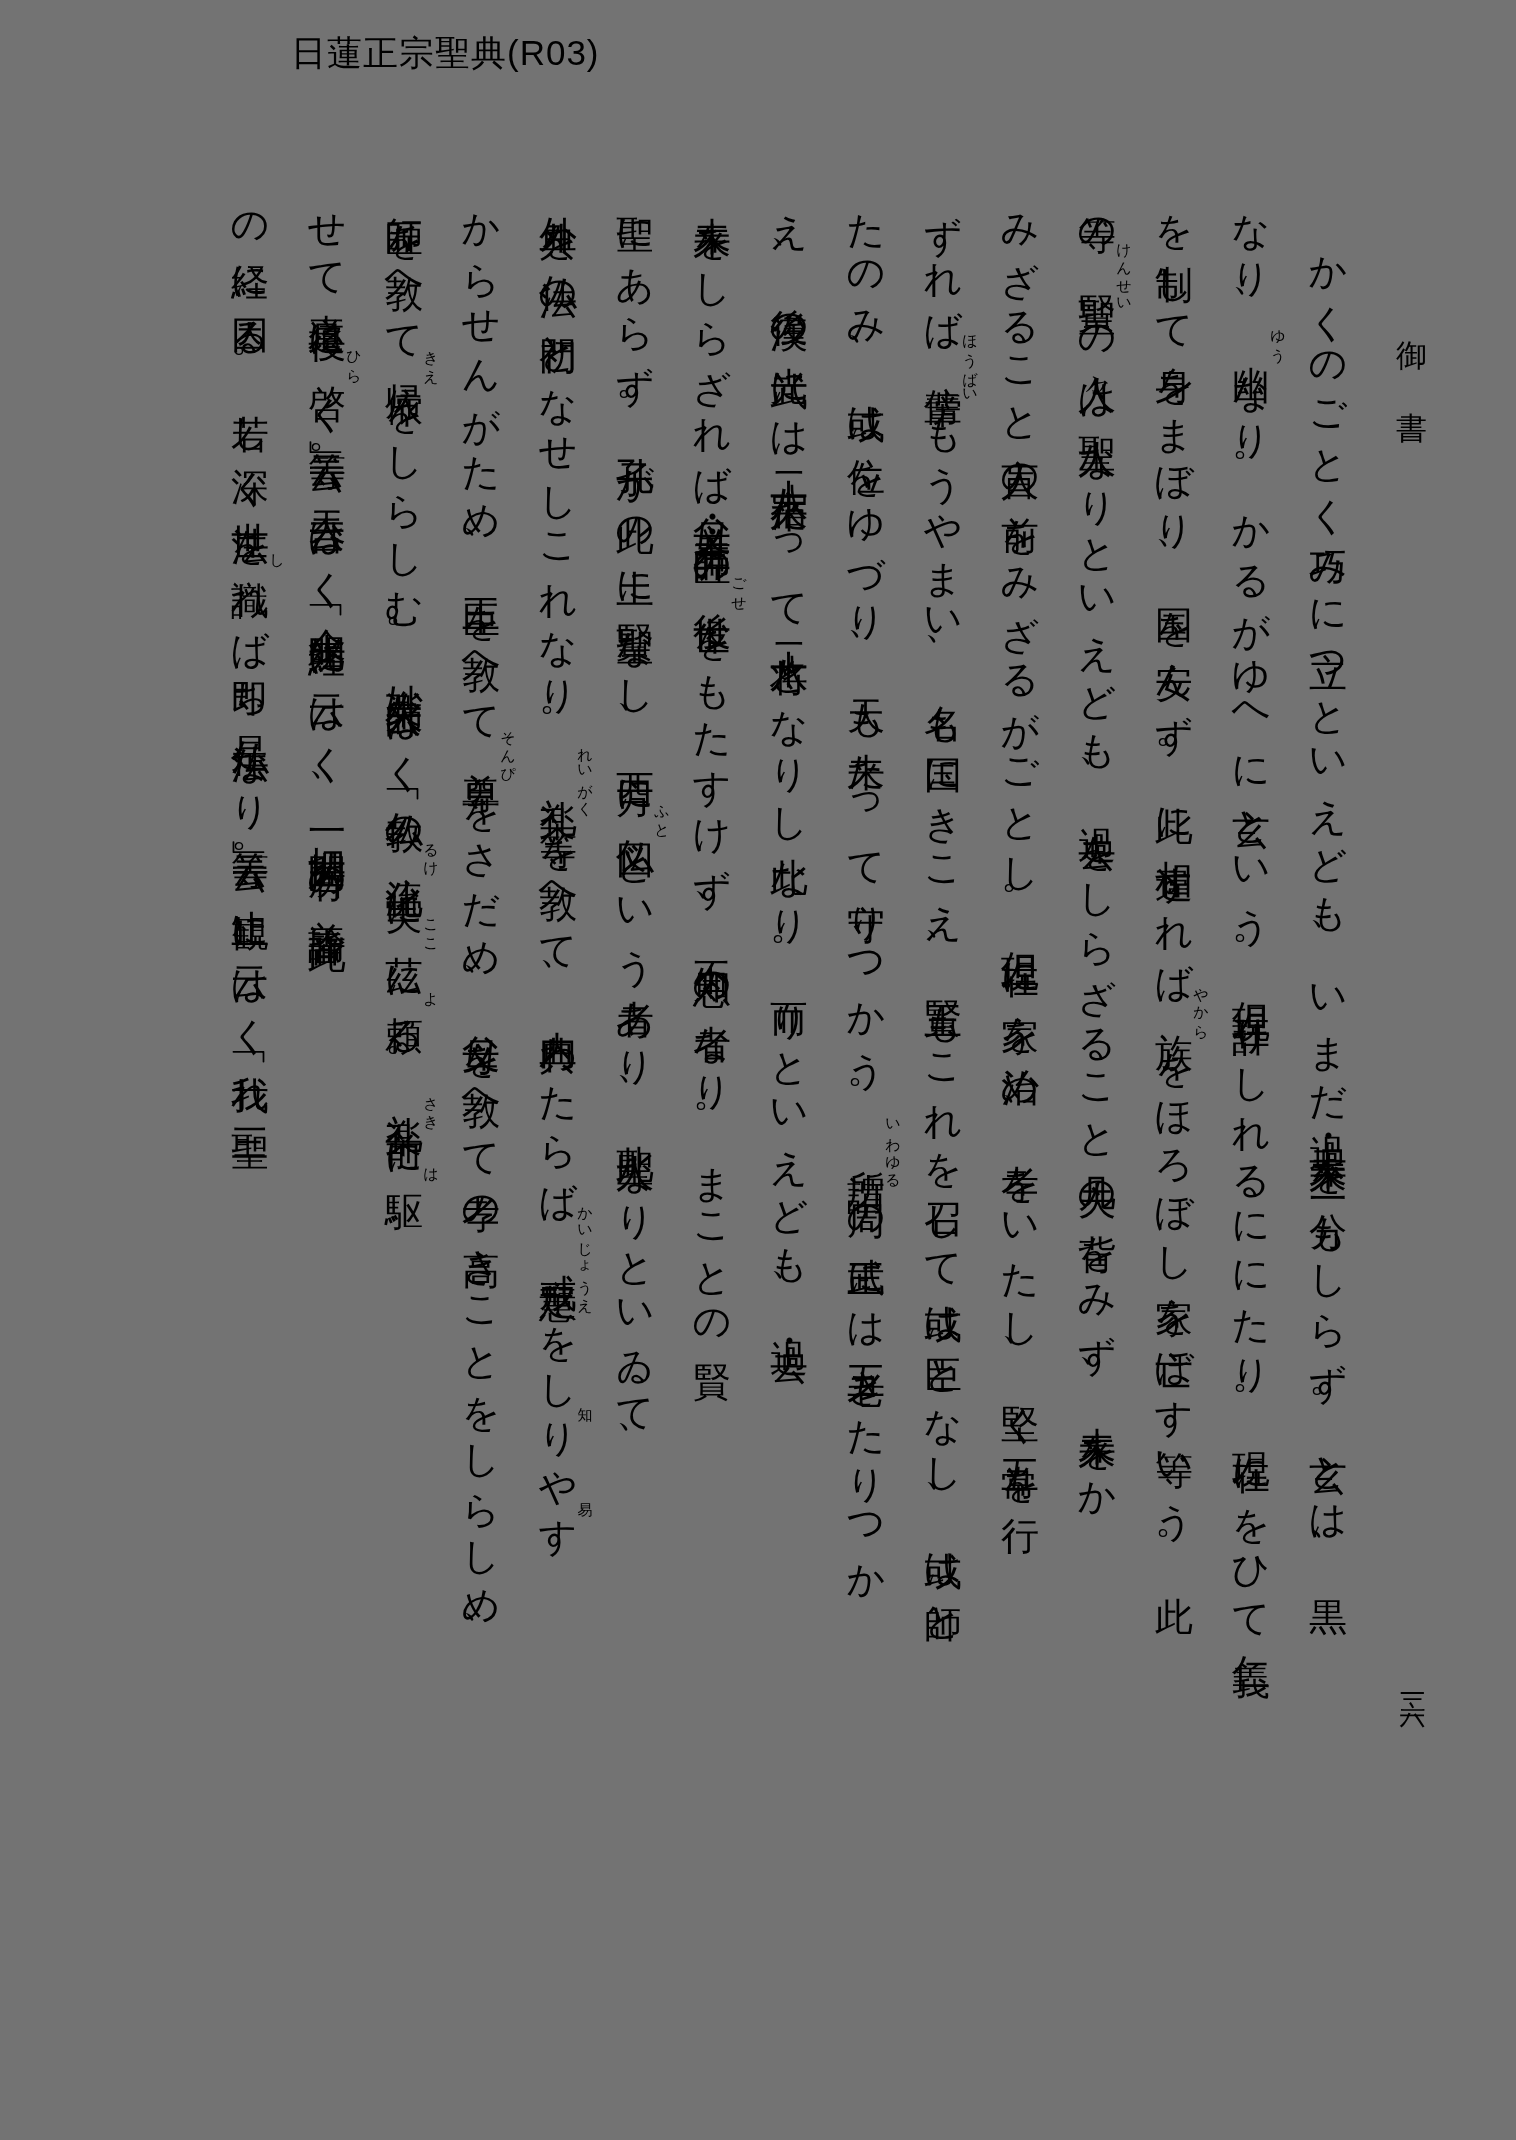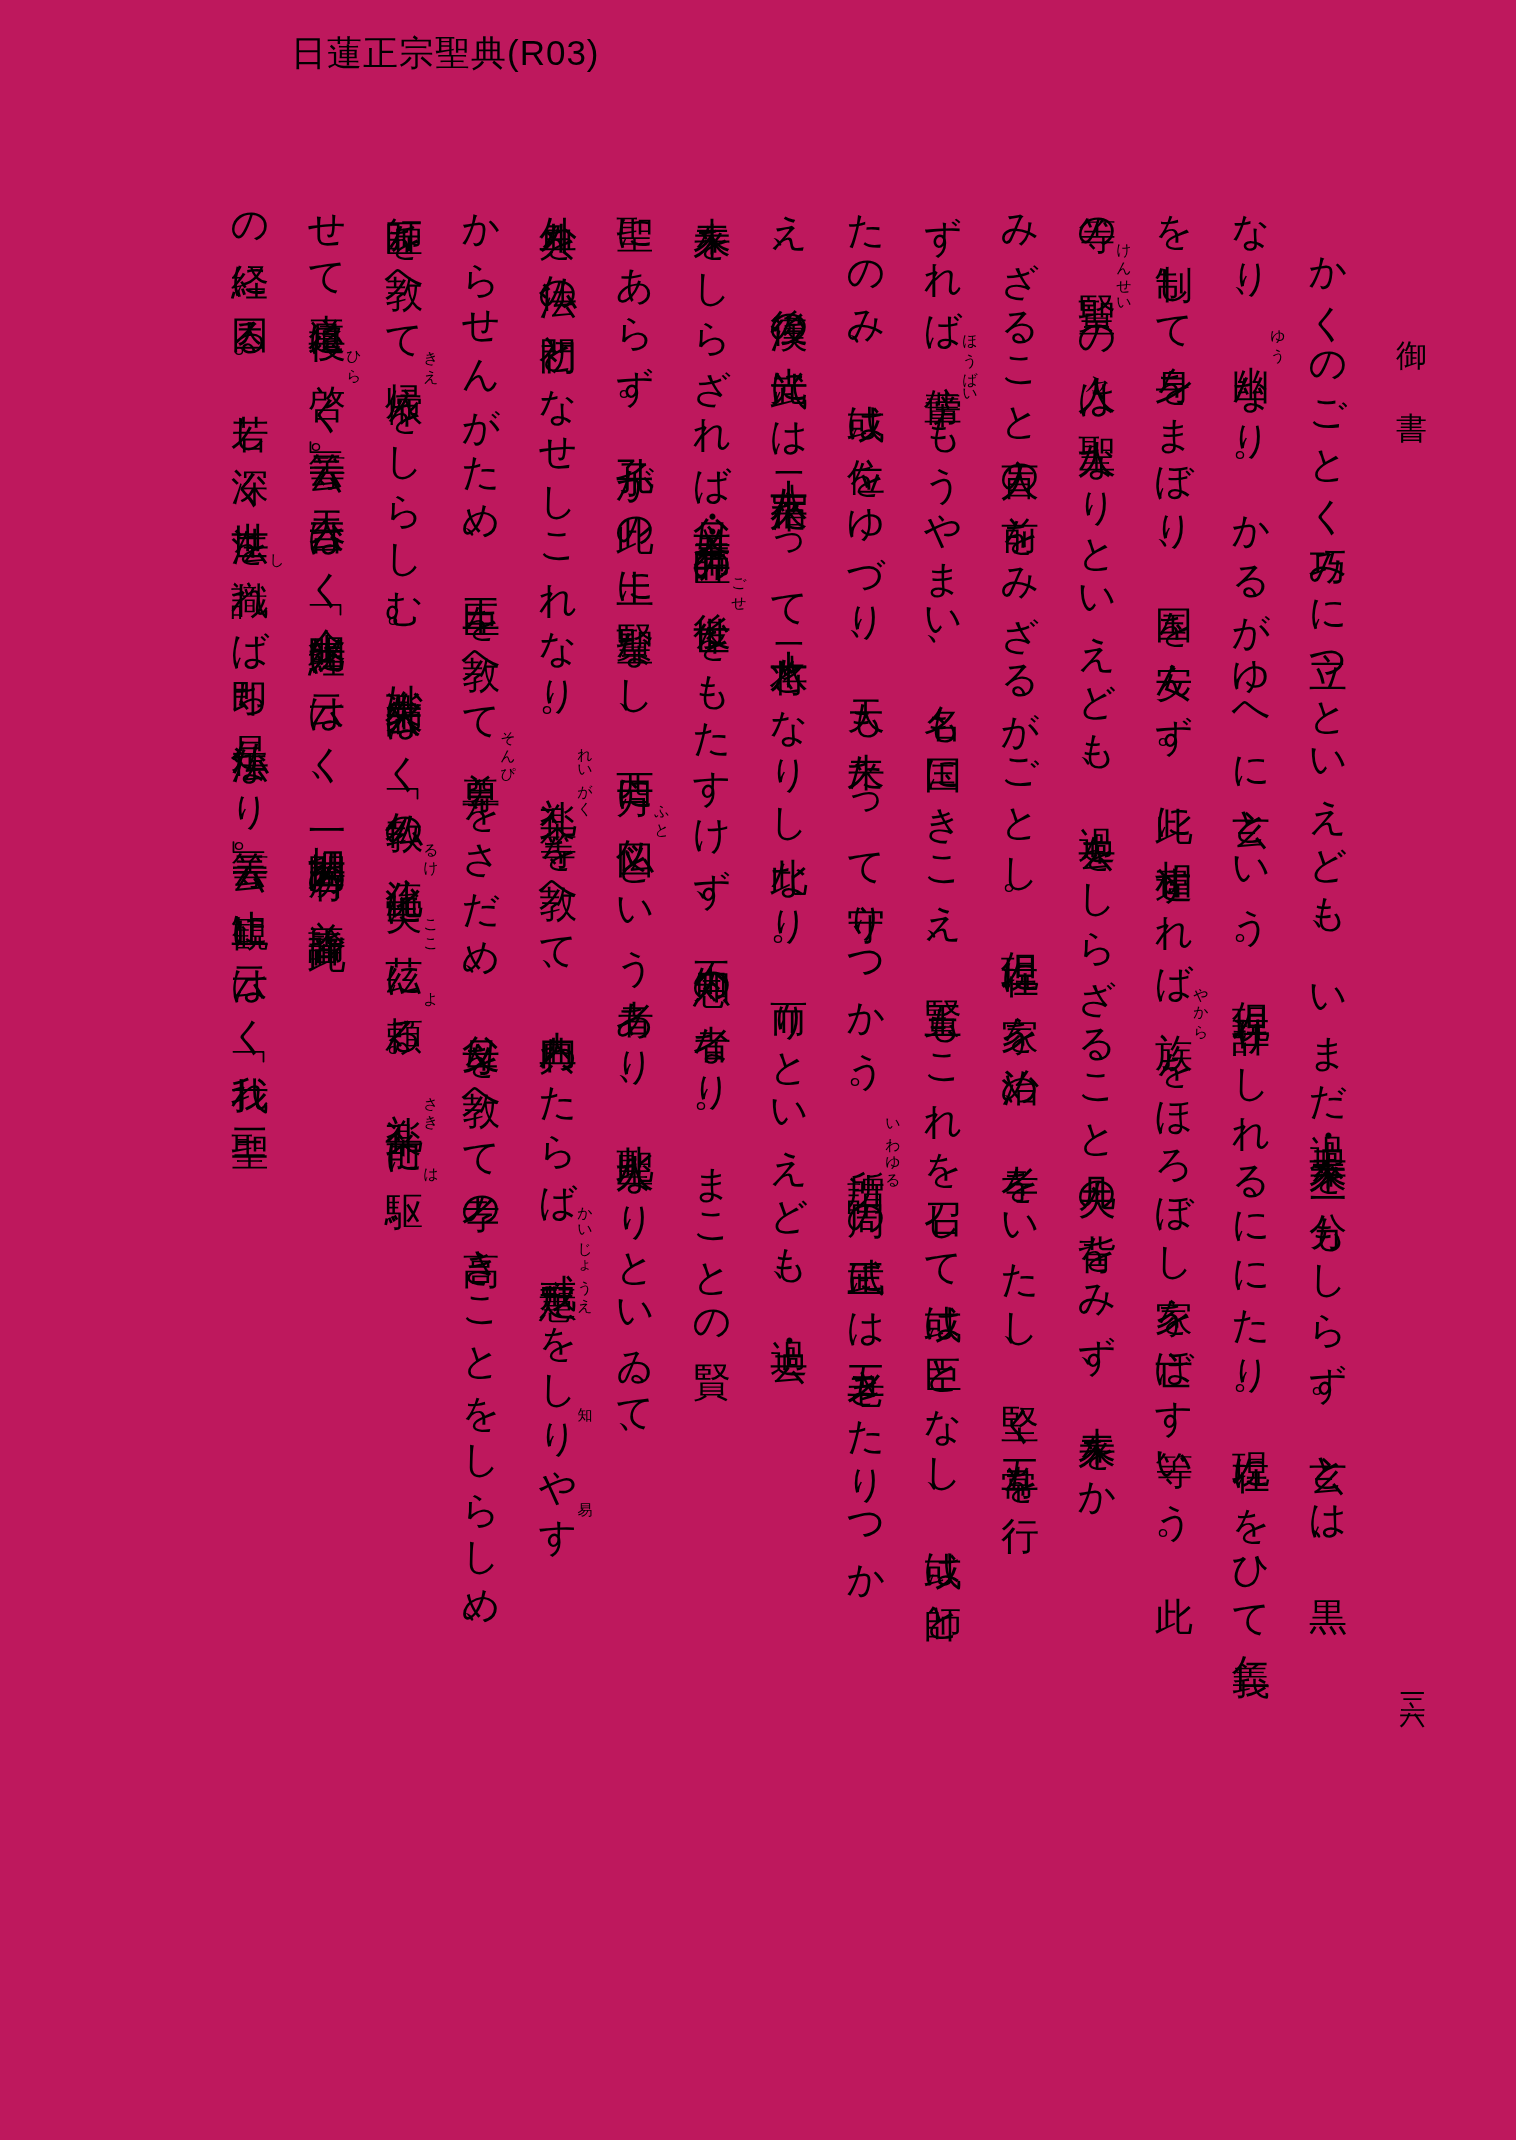--- a/index.html
+++ b/index.html
@@ -6,21 +6,21 @@
   body {
     width: 1516px; height: 2140px;
     background: #ffffff;
     font-family: "Liberation Serif", "DejaVu Serif", serif;
     color: #000000;
     overflow: hidden;
   }
   .page {
     position: relative;
     width: 1516px; height: 2140px;
-    background: #be185d;
+    background: #737373;
   }
   
   .header {
     position: absolute;
     left: 291px; top: 30px;
     font-family: "Liberation Sans", "DejaVu Sans", sans-serif;
     font-size: 35px;
     letter-spacing: 1px;
     white-space: nowrap;
   }

